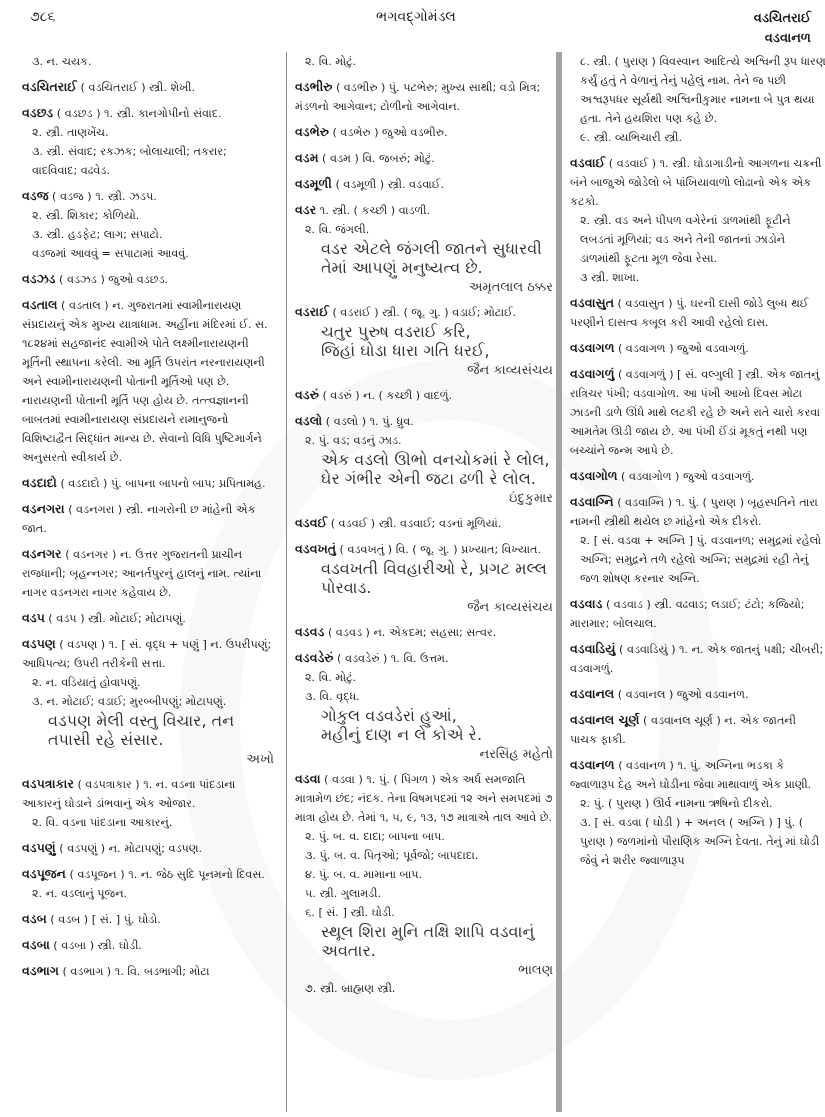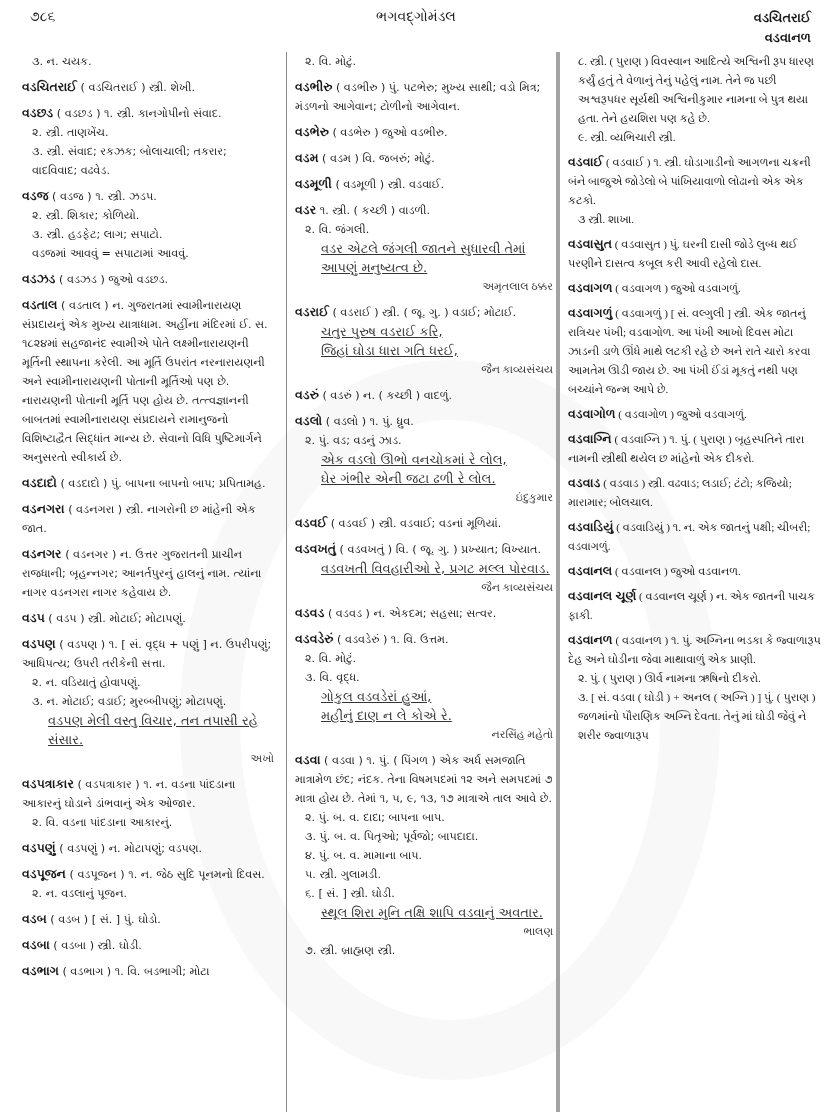--- a/index.html
+++ b/index.html
@@ -4,26 +4,26 @@
 <style>
   html,body{margin:0;padding:0;background:#fff;}
   body{width:825px;height:1117px;overflow:hidden;position:relative;font-family:"DejaVu Sans",sans-serif;color:#1a1a1a;}
   .page-num{position:absolute;left:30px;top:8px;font-size:14px;}
   .page-title{position:absolute;left:0;right:0;top:8px;text-align:center;font-size:14px;margin-left:7px;}
   .guide{position:absolute;right:14px;top:8px;text-align:right;font-size:13px;font-weight:bold;line-height:20px;}
   .cols{position:absolute;top:52px;left:0;width:825px;height:1065px;}
   .col{position:absolute;top:0;height:1060px;overflow:hidden;font-size:11.2px;line-height:19px;}
   .col1{left:22px;width:252px;}
   .col2{left:286px;width:258px;border-left:1px solid #888;padding-left:8px;}
-  .col3{left:556px;width:256px;border-left:4px solid #a3a3a3;padding-left:8px;font-family:Liberation Serif, serif;}
+  .col3{left:556px;width:256px;border-left:6px solid #a3a3a3;padding-left:8px;}
   .entry{margin:0 0 6px 0;}
   .hw{font-weight:bold;font-size:12.5px;}
   .p{display:block;padding-left:10px;}
-  .q{display:block;padding-left:26px;font-size:13px;color:#333;text-decoration:underline;}
-  .src{display:block;text-align:right;font-size:11px;color:#333;font-family:Liberation Serif, serif;}
+  .q{display:block;padding-left:26px;font-size:16px;color:#333;}
+  .src{display:block;text-align:right;font-size:13px;color:#333;}
   .wm{position:absolute;left:180px;top:360px;width:420px;height:600px;border-radius:50%;border:60px solid rgba(200,200,200,0.12);pointer-events:none;}
 </style>
 </head>
 <body>
 
 <div class="wm"></div>
 
 <div class="page-num">૭૮૬</div>
 <div class="page-title">ભગવદ્ગોમંડલ</div>
 <div class="guide">
@@ -69,25 +69,25 @@
       <div class="entry"><span class="hw">વડવખતું</span> <span>( વડવખતું ) વિ. ( જૂ. ગુ. ) પ્રખ્યાત; વિખ્યાત.</span><span class="q">વડવખતી વિવહારીઓ રે, પ્રગટ મલ્લ પોરવાડ.</span><span class="src">જૈન કાવ્યસંચય</span></div>
       <div class="entry"><span class="hw">વડવડ</span> <span>( વડવડ ) ન. એકદમ; સહસા; સત્વર.</span></div>
       <div class="entry"><span class="hw">વડવડેરું</span> <span>( વડવડેરું ) ૧. વિ. ઉત્તમ.</span><span class="p">૨. વિ. મોટું.</span><span class="p">૩. વિ. વૃદ્ધ.</span><span class="q">ગોકુલ વડવડેરાં હુઆં,</span><span class="q">મહીનું દાણ ન લે કોએ રે.</span><span class="src">નરસિંહ મહેતો</span></div>
       <div class="entry"><span class="hw">વડવા</span> <span>( વડવા ) ૧. પું. ( પિંગળ ) એક અર્ધ સમજાતિ માત્રામેળ છંદ; નંદક. તેના વિષમપદમાં ૧૨ અને સમપદમાં ૭ માત્રા હોય છે. તેમાં ૧, ૫, ૯, ૧૩, ૧૭ માત્રાએ તાલ આવે છે.</span><span class="p">૨. પું. બ. વ. દાદા; બાપના બાપ.</span><span class="p">૩. પું. બ. વ. પિતૃઓ; પૂર્વજો; બાપદાદા.</span><span class="p">૪. પું. બ. વ. મામાના બાપ.</span><span class="p">૫. સ્ત્રી. ગુલામડી.</span><span class="p">૬. [ સં. ] સ્ત્રી. ઘોડી.</span><span class="q">સ્થૂલ શિરા મુનિ તક્ષિ શાપિ વડવાનું અવતાર.</span><span class="src">ભાલણ</span><span class="p">૭. સ્ત્રી. બ્રાહ્મણ સ્ત્રી.</span></div>
     </div>
   <div class="col col3">
       <div class="entry">
         <span class="p">૮. સ્ત્રી. ( પુરાણ ) વિવસ્વાન આદિત્યે અશ્વિની રૂપ ધારણ કર્યું હતું તે વેળાનું તેનું પહેલું નામ. તેને જ પછી અશ્વરૂપધર સૂર્યથી અશ્વિનીકુમાર નામના બે પુત્ર થયા હતા. તેને હયશિરા પણ કહે છે.</span>
         <span class="p">૯. સ્ત્રી. વ્યભિચારી સ્ત્રી.</span>
       </div>
-      <div class="entry"><span class="hw">વડવાઈ</span> <span>( વડવાઈ ) ૧. સ્ત્રી. ઘોડાગાડીનો આગળના ચક્રની બંને બાજુએ જોડેલો બે પાંખિયાવાળો લોઢાનો એક એક કટકો.</span><span class="p">૩ સ્ત્રી. શાખા.</span></div>
+      <div class="entry"><span class="hw">વડવાઈ</span> <span>( વડવાઈ ) ૧. સ્ત્રી. ઘોડાગાડીનો આગળના ચક્રની બંને બાજુએ જોડેલો બે પાંખિયાવાળો લોઢાનો એક એક કટકો.</span><span class="p">૨. સ્ત્રી. વડ અને પીપળ વગેરેનાં ડાળમાંથી ફૂટીને લબડતાં મૂળિયાં; વડ અને તેની જાતનાં ઝાડોને ડાળમાંથી ફૂટતા મૂળ જેવા રેસા.</span><span class="p">૩ સ્ત્રી. શાખા.</span></div>
       <div class="entry"><span class="hw">વડવાસુત</span> <span>( વડવાસુત ) પું. ઘરની દાસી જોડે લુબ્ધ થઈ પરણીને દાસત્વ કબૂલ કરી આવી રહેલો દાસ.</span></div>
       <div class="entry"><span class="hw">વડવાગળ</span> <span>( વડવાગળ ) જુઓ વડવાગળું.</span></div>
       <div class="entry"><span class="hw">વડવાગળું</span> <span>( વડવાગળું ) [ સં. વલ્ગુલી ] સ્ત્રી. એક જાતનું રાત્રિચર પંખી; વડવાગોળ. આ પંખી આખો દિવસ મોટા ઝાડની ડાળે ઊંધે માથે લટકી રહે છે અને રાતે ચારો કરવા આમતેમ ઊડી જાય છે. આ પંખી ઈંડાં મૂકતું નથી પણ બચ્ચાંને જન્મ આપે છે.</span></div>
       <div class="entry"><span class="hw">વડવાગોળ</span> <span>( વડવાગોળ ) જુઓ વડવાગળું.</span></div>
-      <div class="entry"><span class="hw">વડવાગ્નિ</span> <span>( વડવાગ્નિ ) ૧. પું. ( પુરાણ ) બૃહસ્પતિને તારા નામની સ્ત્રીથી થયેલ છ માંહેનો એક દીકરો.</span></div>
+      <div class="entry"><span class="hw">વડવાગ્નિ</span> <span>( વડવાગ્નિ ) ૧. પું. ( પુરાણ ) બૃહસ્પતિને તારા નામની સ્ત્રીથી થયેલ છ માંહેનો એક દીકરો.</span><span class="p">૨. [ સં. વડવા + અગ્નિ ] પું. વડવાનળ; સમુદ્રમાં રહેલો અગ્નિ; સમુદ્રને તળે રહેલો અગ્નિ; સમુદ્રમાં રહી તેનું જળ શોષણ કરનાર અગ્નિ.</span></div>
       <div class="entry"><span class="hw">વડવાડ</span> <span>( વડવાડ ) સ્ત્રી. વઢવાડ; લડાઈ; ટંટો; કજિયો; મારામાર; બોલચાલ.</span></div>
       <div class="entry"><span class="hw">વડવાડિયું</span> <span>( વડવાડિયું ) ૧. ન. એક જાતનું પક્ષી; ચીબરી; વડવાગળું.</span></div>
       <div class="entry"><span class="hw">વડવાનલ</span> <span>( વડવાનલ ) જુઓ વડવાનળ.</span></div>
       <div class="entry"><span class="hw">વડવાનલ ચૂર્ણ</span> <span>( વડવાનલ ચૂર્ણ ) ન. એક જાતની પાચક ફાકી.</span></div>
       <div class="entry"><span class="hw">વડવાનળ</span> <span>( વડવાનળ ) ૧. પું. અગ્નિના ભડકા કે જ્વાળારૂપ દેહ અને ઘોડીના જેવા માથાવાળું એક પ્રાણી.</span><span class="p">૨. પું. ( પુરાણ ) ઊર્વ નામના ઋષિનો દીકરો.</span><span class="p">૩. [ સં. વડવા ( ઘોડી ) + અનલ ( અગ્નિ ) ] પું. ( પુરાણ ) જળમાંનો પૌરાણિક અગ્નિ દેવતા. તેનું માં ઘોડી જેવું ને શરીર જ્વાળારૂપ</span></div>
     </div>
 </div>
 
 </body></html>

